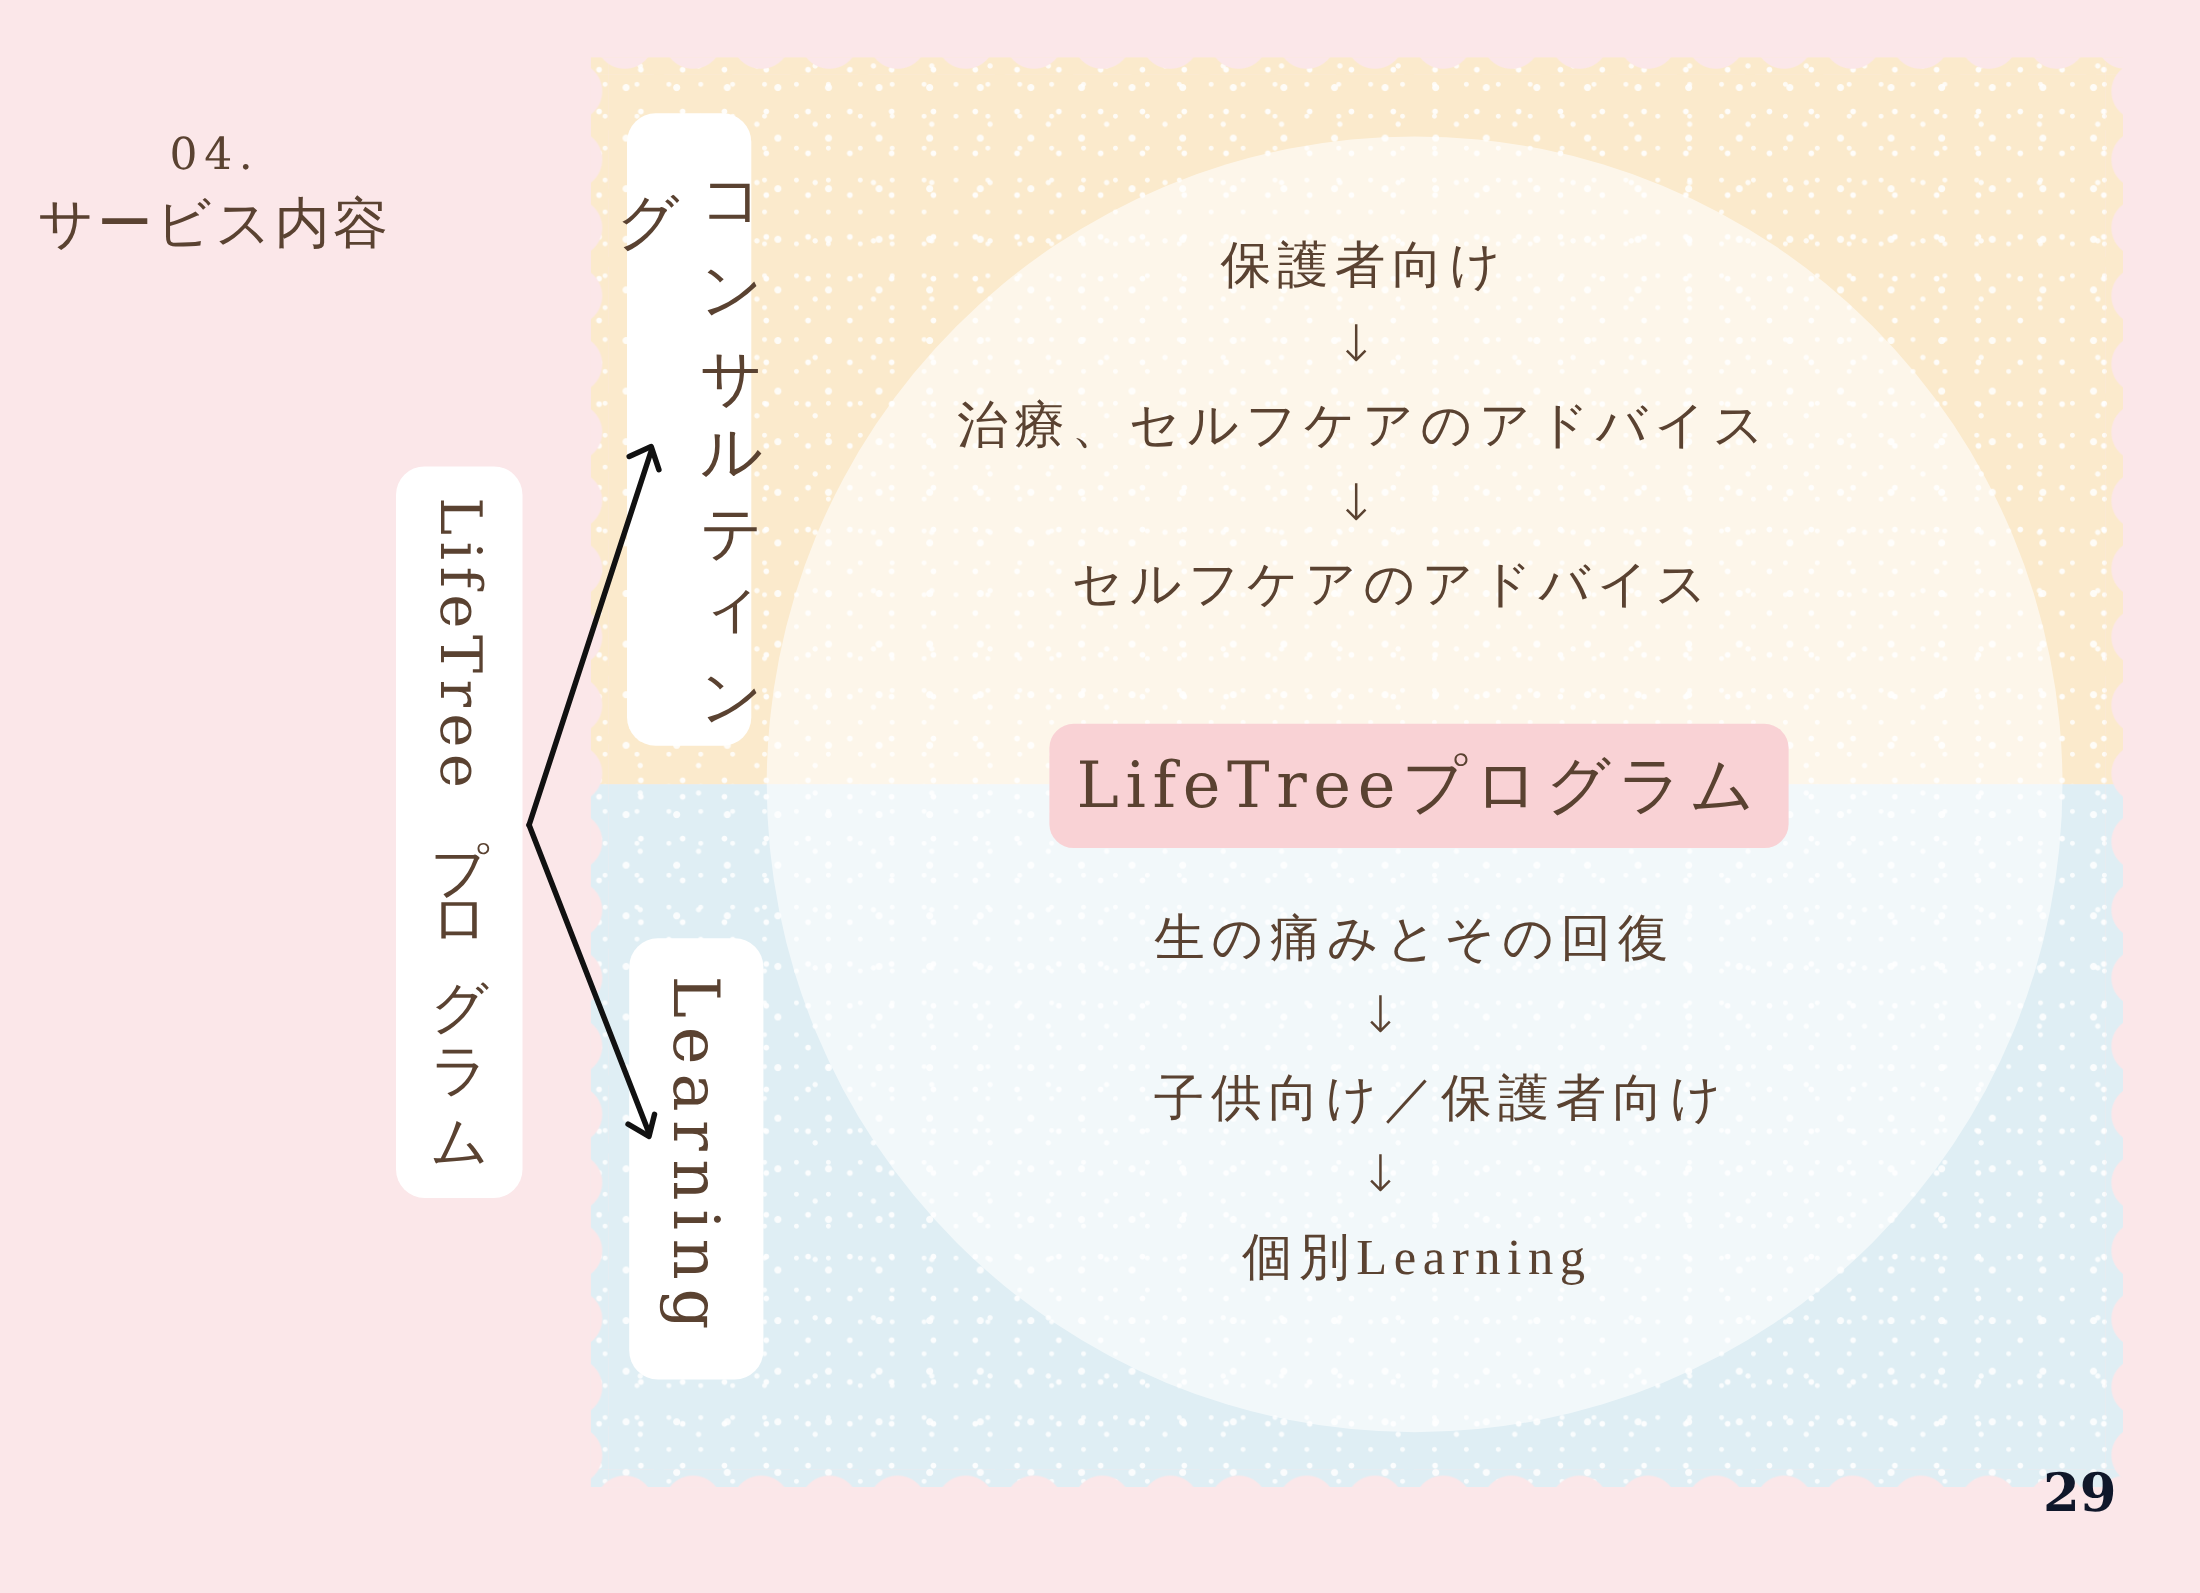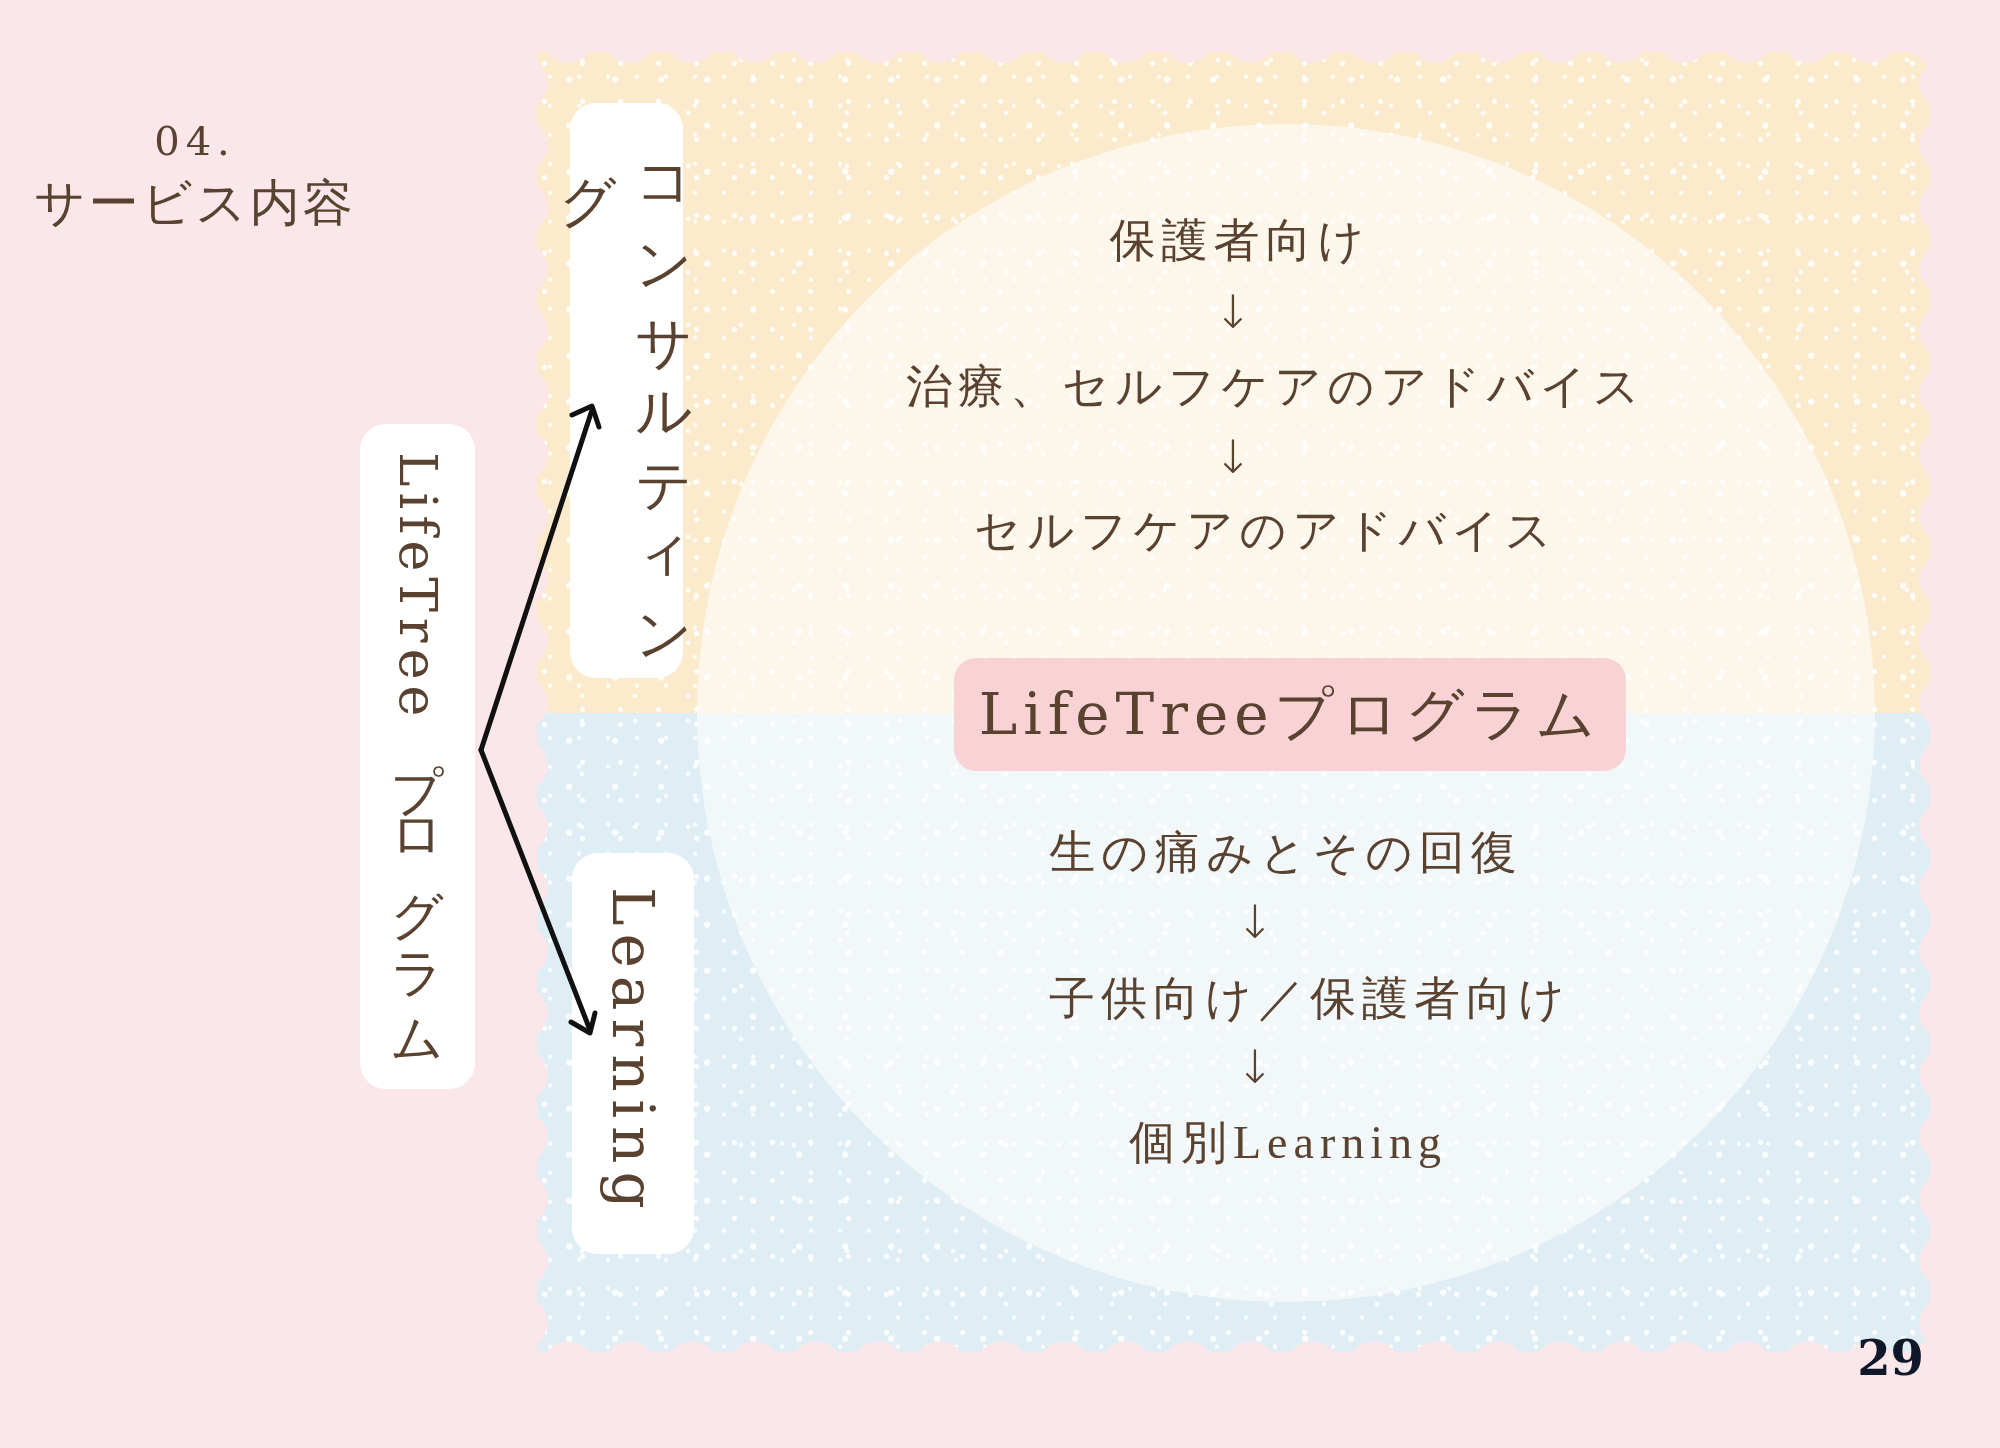--- a/index.html
+++ b/index.html
@@ -254,21 +254,21 @@
   </g>
   <g>
     <line x1="481" y1="750" x2="590" y2="1030" stroke="#111" stroke-width="5" stroke-linecap="round"></line>
     <polyline points="571,1022 590,1033 595,1013" fill="none" stroke="#111" stroke-width="5" stroke-linecap="round" stroke-linejoin="round"></polyline>
   </g>
 </svg>
 
 <div class="flow" style="left:0;top:0;">
   <div class="flow-line" style="left:1240px;top:210px;">保護者向け</div>
   <div class="flow-arrow" style="left:1236px;top:285px;">↓</div>
-  <div class="flow-line" style="left:1276px;top:356px;">治療、セルフケアのアドバイス</div>
+  <div class="flow-line" style="left:1240px;top:356px;">治療、セルフケアのアドバイス</div>
   <div class="flow-arrow" style="left:1236px;top:430px;">↓</div>
   <div class="flow-line" style="left:1266px;top:500px;">セルフケアのアドバイス</div>
 </div>
 
 <div class="pill">
   <span class="pill-text">LifeTreeプログラム</span>
 </div>
 
 <div class="flow" style="left:0;top:0;">
   <div class="flow-line" style="left:1286px;top:822px;text-align:center;">生の痛みとその回復</div>

